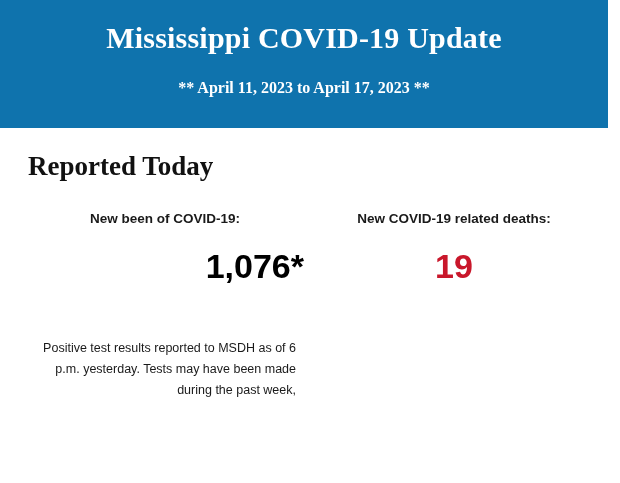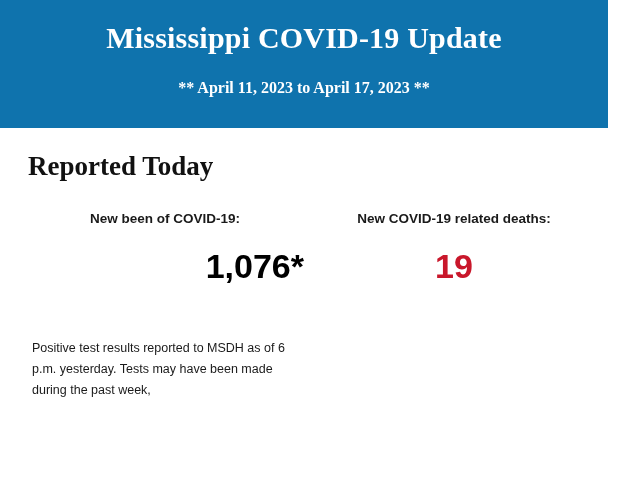--- a/index.html
+++ b/index.html
@@ -88,20 +88,21 @@
     text-align: right;
   }
   .stat-value.deaths {
     color: #c9172b;
   }
   .stat-note {
     font-size: 12.5px;
     color: #1a1a1a;
     line-height: 21px;
     margin-top: 52px;
+    text-align: right;
   }
   .stat-col.left .stat-note {
     padding-left: 6px;
     padding-right: 8px;
   }
   .stat-col.right .stat-note {
     padding-left: 4px;
     padding-right: 2px;
   }
 </style>

